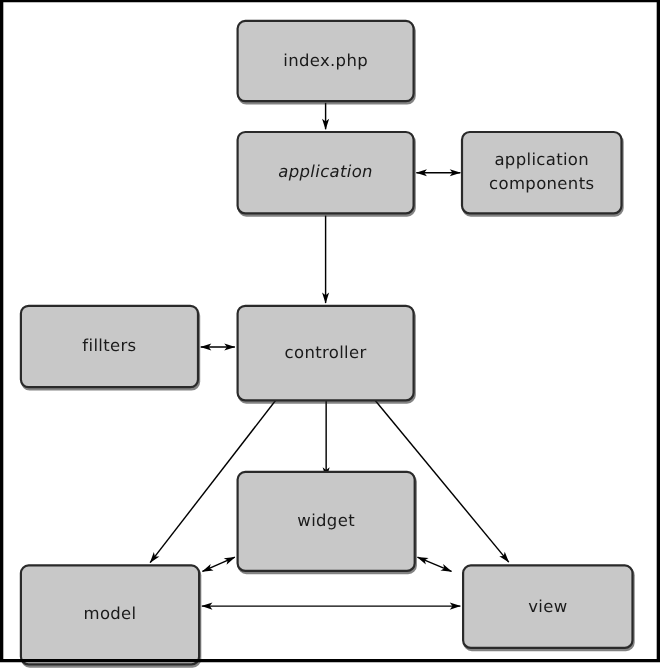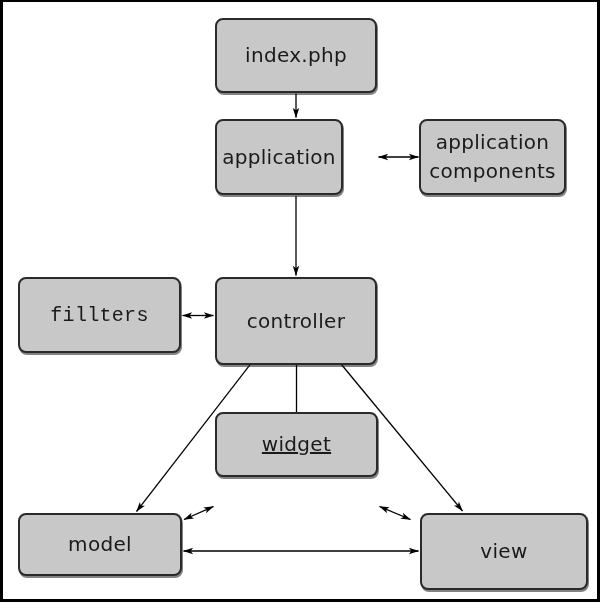--- a/index.html
+++ b/index.html
@@ -48,34 +48,34 @@
     position: absolute;
     box-sizing: border-box;
     background: var(--node-fill, #c8c8c8);
     border: 2px solid var(--node-border, #2a2a2a);
     border-radius: 8px;
     box-shadow: 1px 2px 0 rgba(30, 30, 30, 0.55);
     display: flex;
     align-items: center;
     justify-content: center;
     text-align: center;
-    font-size: 20px;
+    font-size: 15px;
     letter-spacing: 0.3px;
     color: #1a1a1a;
     padding: 4px 14px;
     line-height: 1.45;
   }
   .node-index-php            { left: 215px; top: 18px;  width: 162px; height: 75px; }
-  .node-application          { left: 215px; top: 119px; width: 128px; height: 76px; }
+  .node-application          { left: 215px; top: 119px; width: 162px; height: 76px; font-style: italic; }
   .node-application-components { left: 419px; top: 119px; width: 147px; height: 76px; }
-  .node-fillters             { left: 18px;  top: 277px; width: 163px; height: 76px; font-family: Liberation Mono, monospace; }
+  .node-fillters             { left: 18px;  top: 277px; width: 163px; height: 76px; }
   .node-controller           { left: 215px; top: 277px; width: 162px; height: 88px; }
-  .node-widget               { left: 215px; top: 412px; width: 163px; height: 65px; text-decoration: underline; }
-  .node-model                { left: 18px;  top: 513px; width: 164px; height: 63px; }
-  .node-view                 { left: 420px; top: 513px; width: 168px; height: 77px; }
+  .node-widget               { left: 215px; top: 428px; width: 163px; height: 92px; }
+  .node-model                { left: 18px;  top: 513px; width: 164px; height: 92px; }
+  .node-view                 { left: 420px; top: 513px; width: 156px; height: 77px; }
 </style>
 </head>
 <body>
 
 <div class="stage">
 
   <svg class="edges" viewBox="0 0 600 609" xmlns="http://www.w3.org/2000/svg">
     <defs>
       <marker id="ah-end" viewBox="0 0 12 8" refX="11" refY="4" markerWidth="11" markerHeight="8" orient="auto" markerUnits="userSpaceOnUse">
         <path class="arrowhead" d="M0.5,0.5 L11.5,4 L0.5,7.5 L3.2,4 Z"></path>

